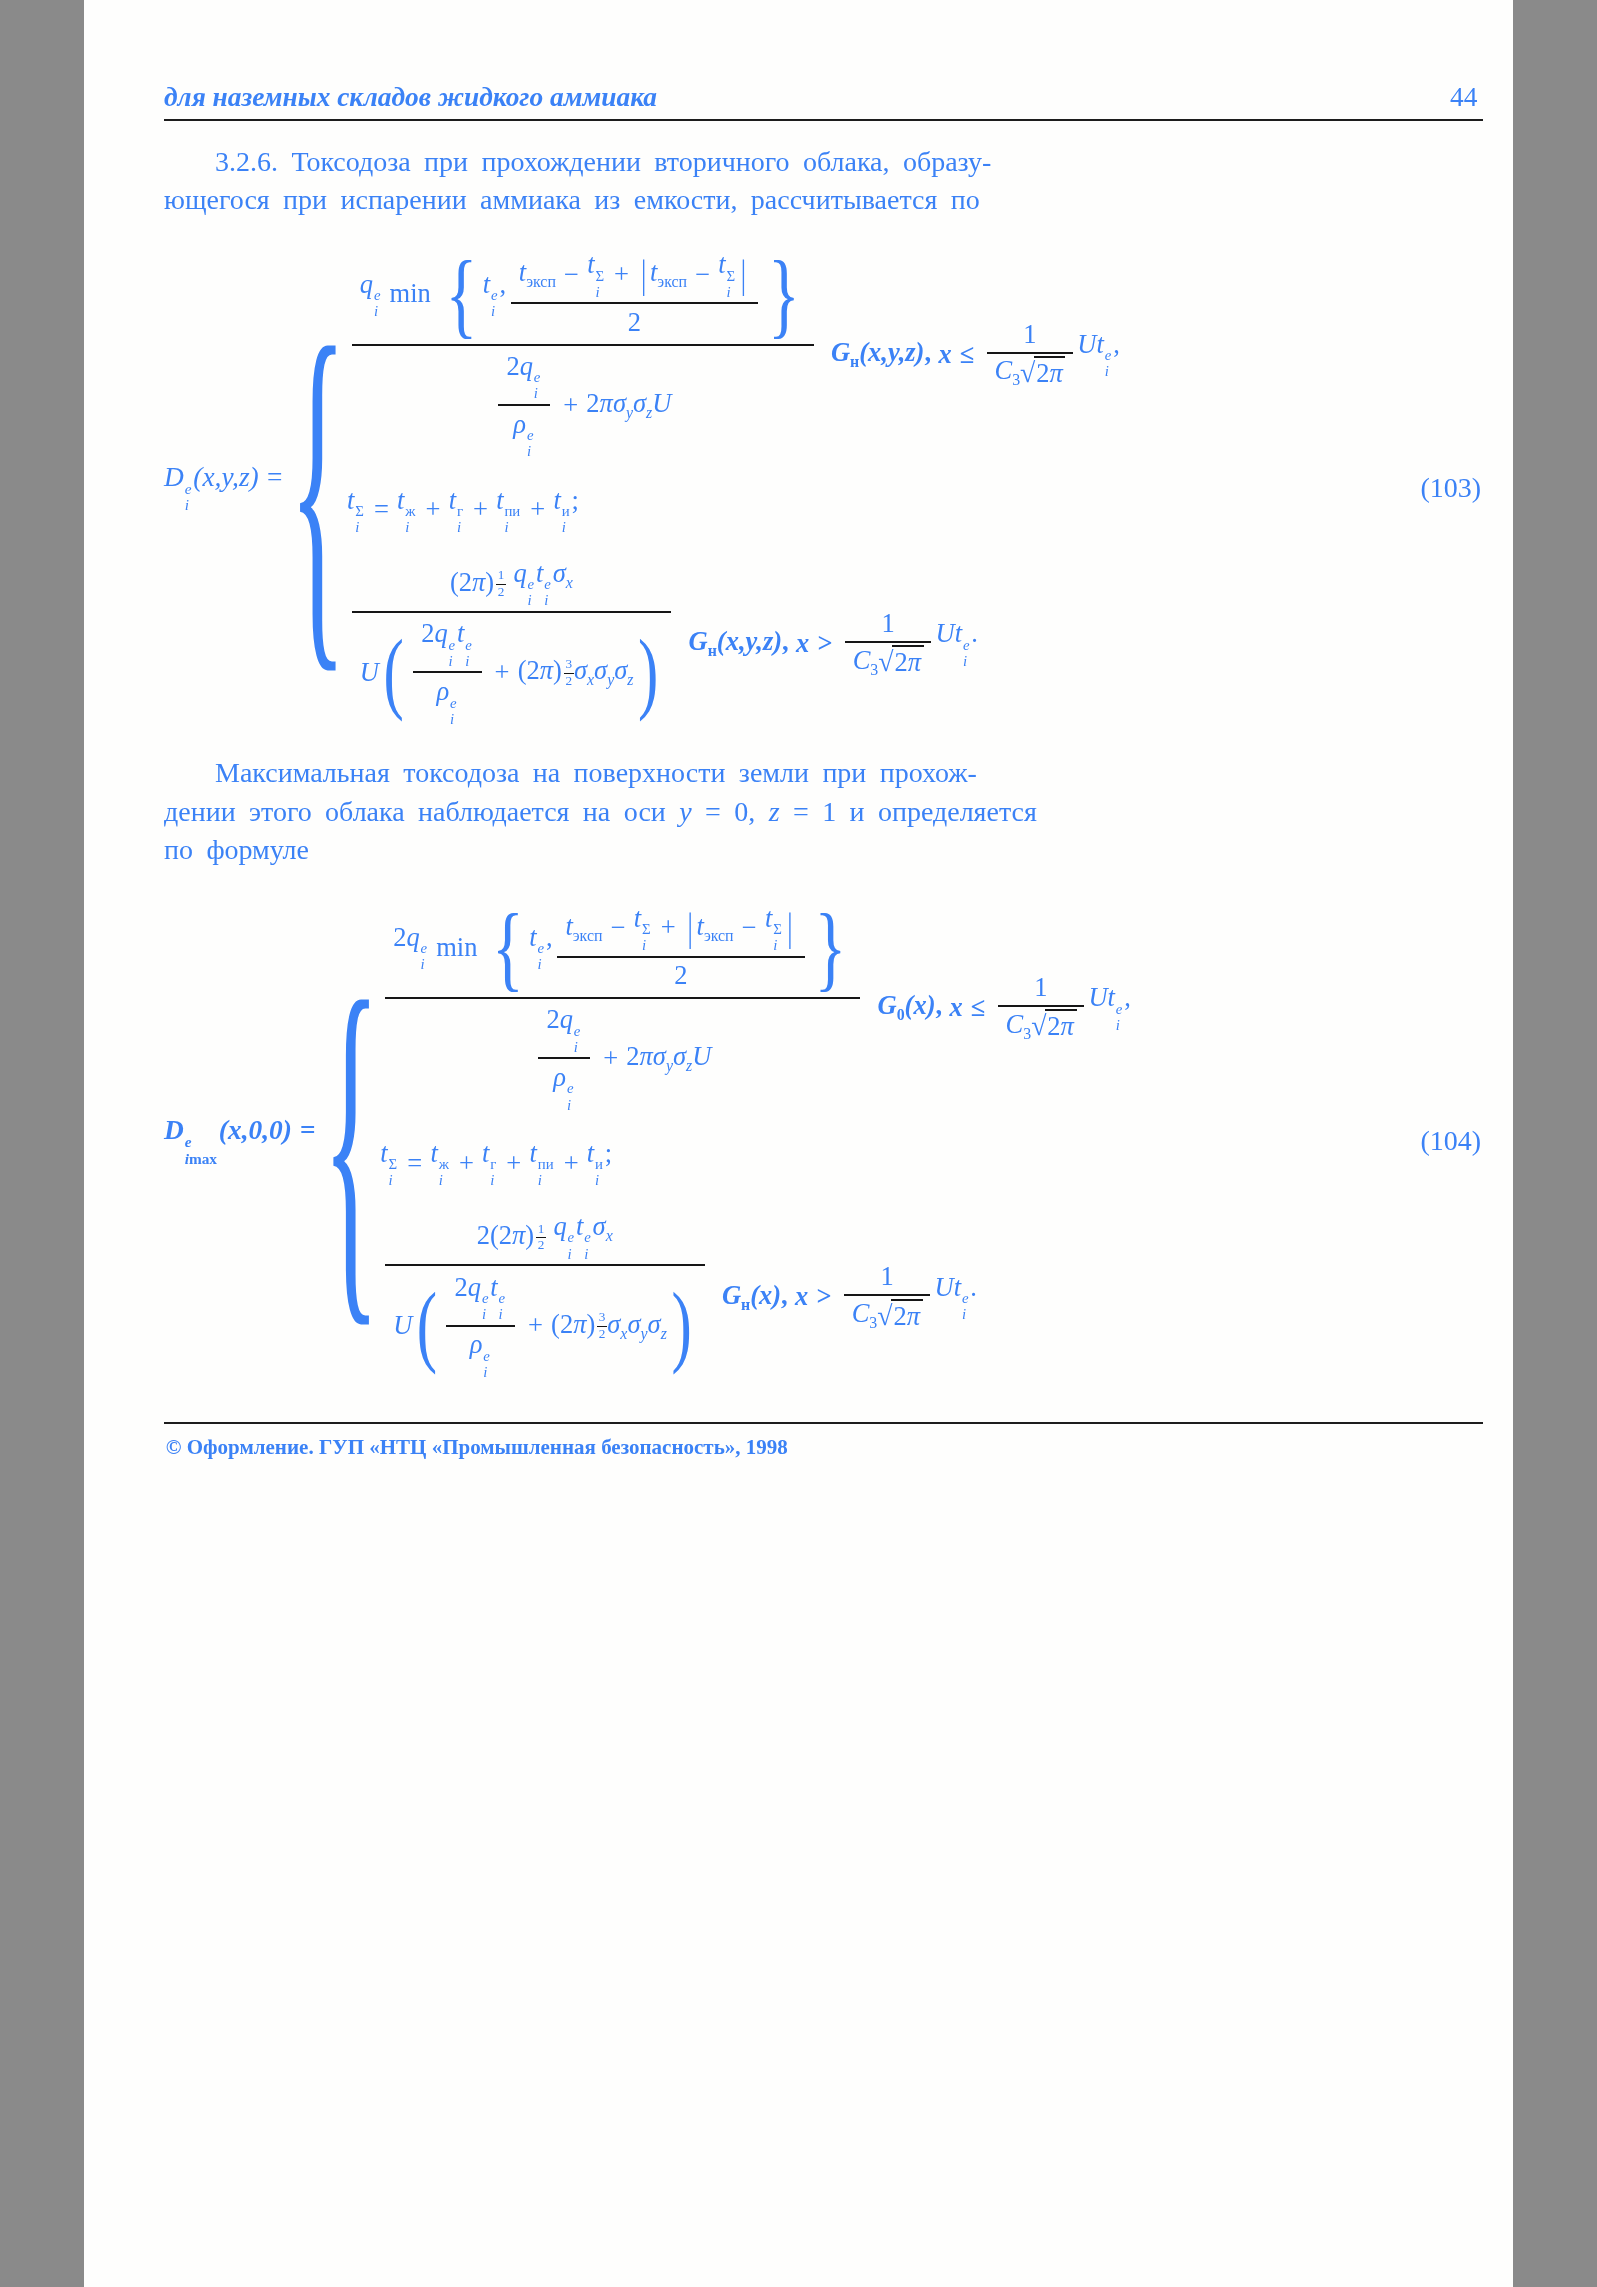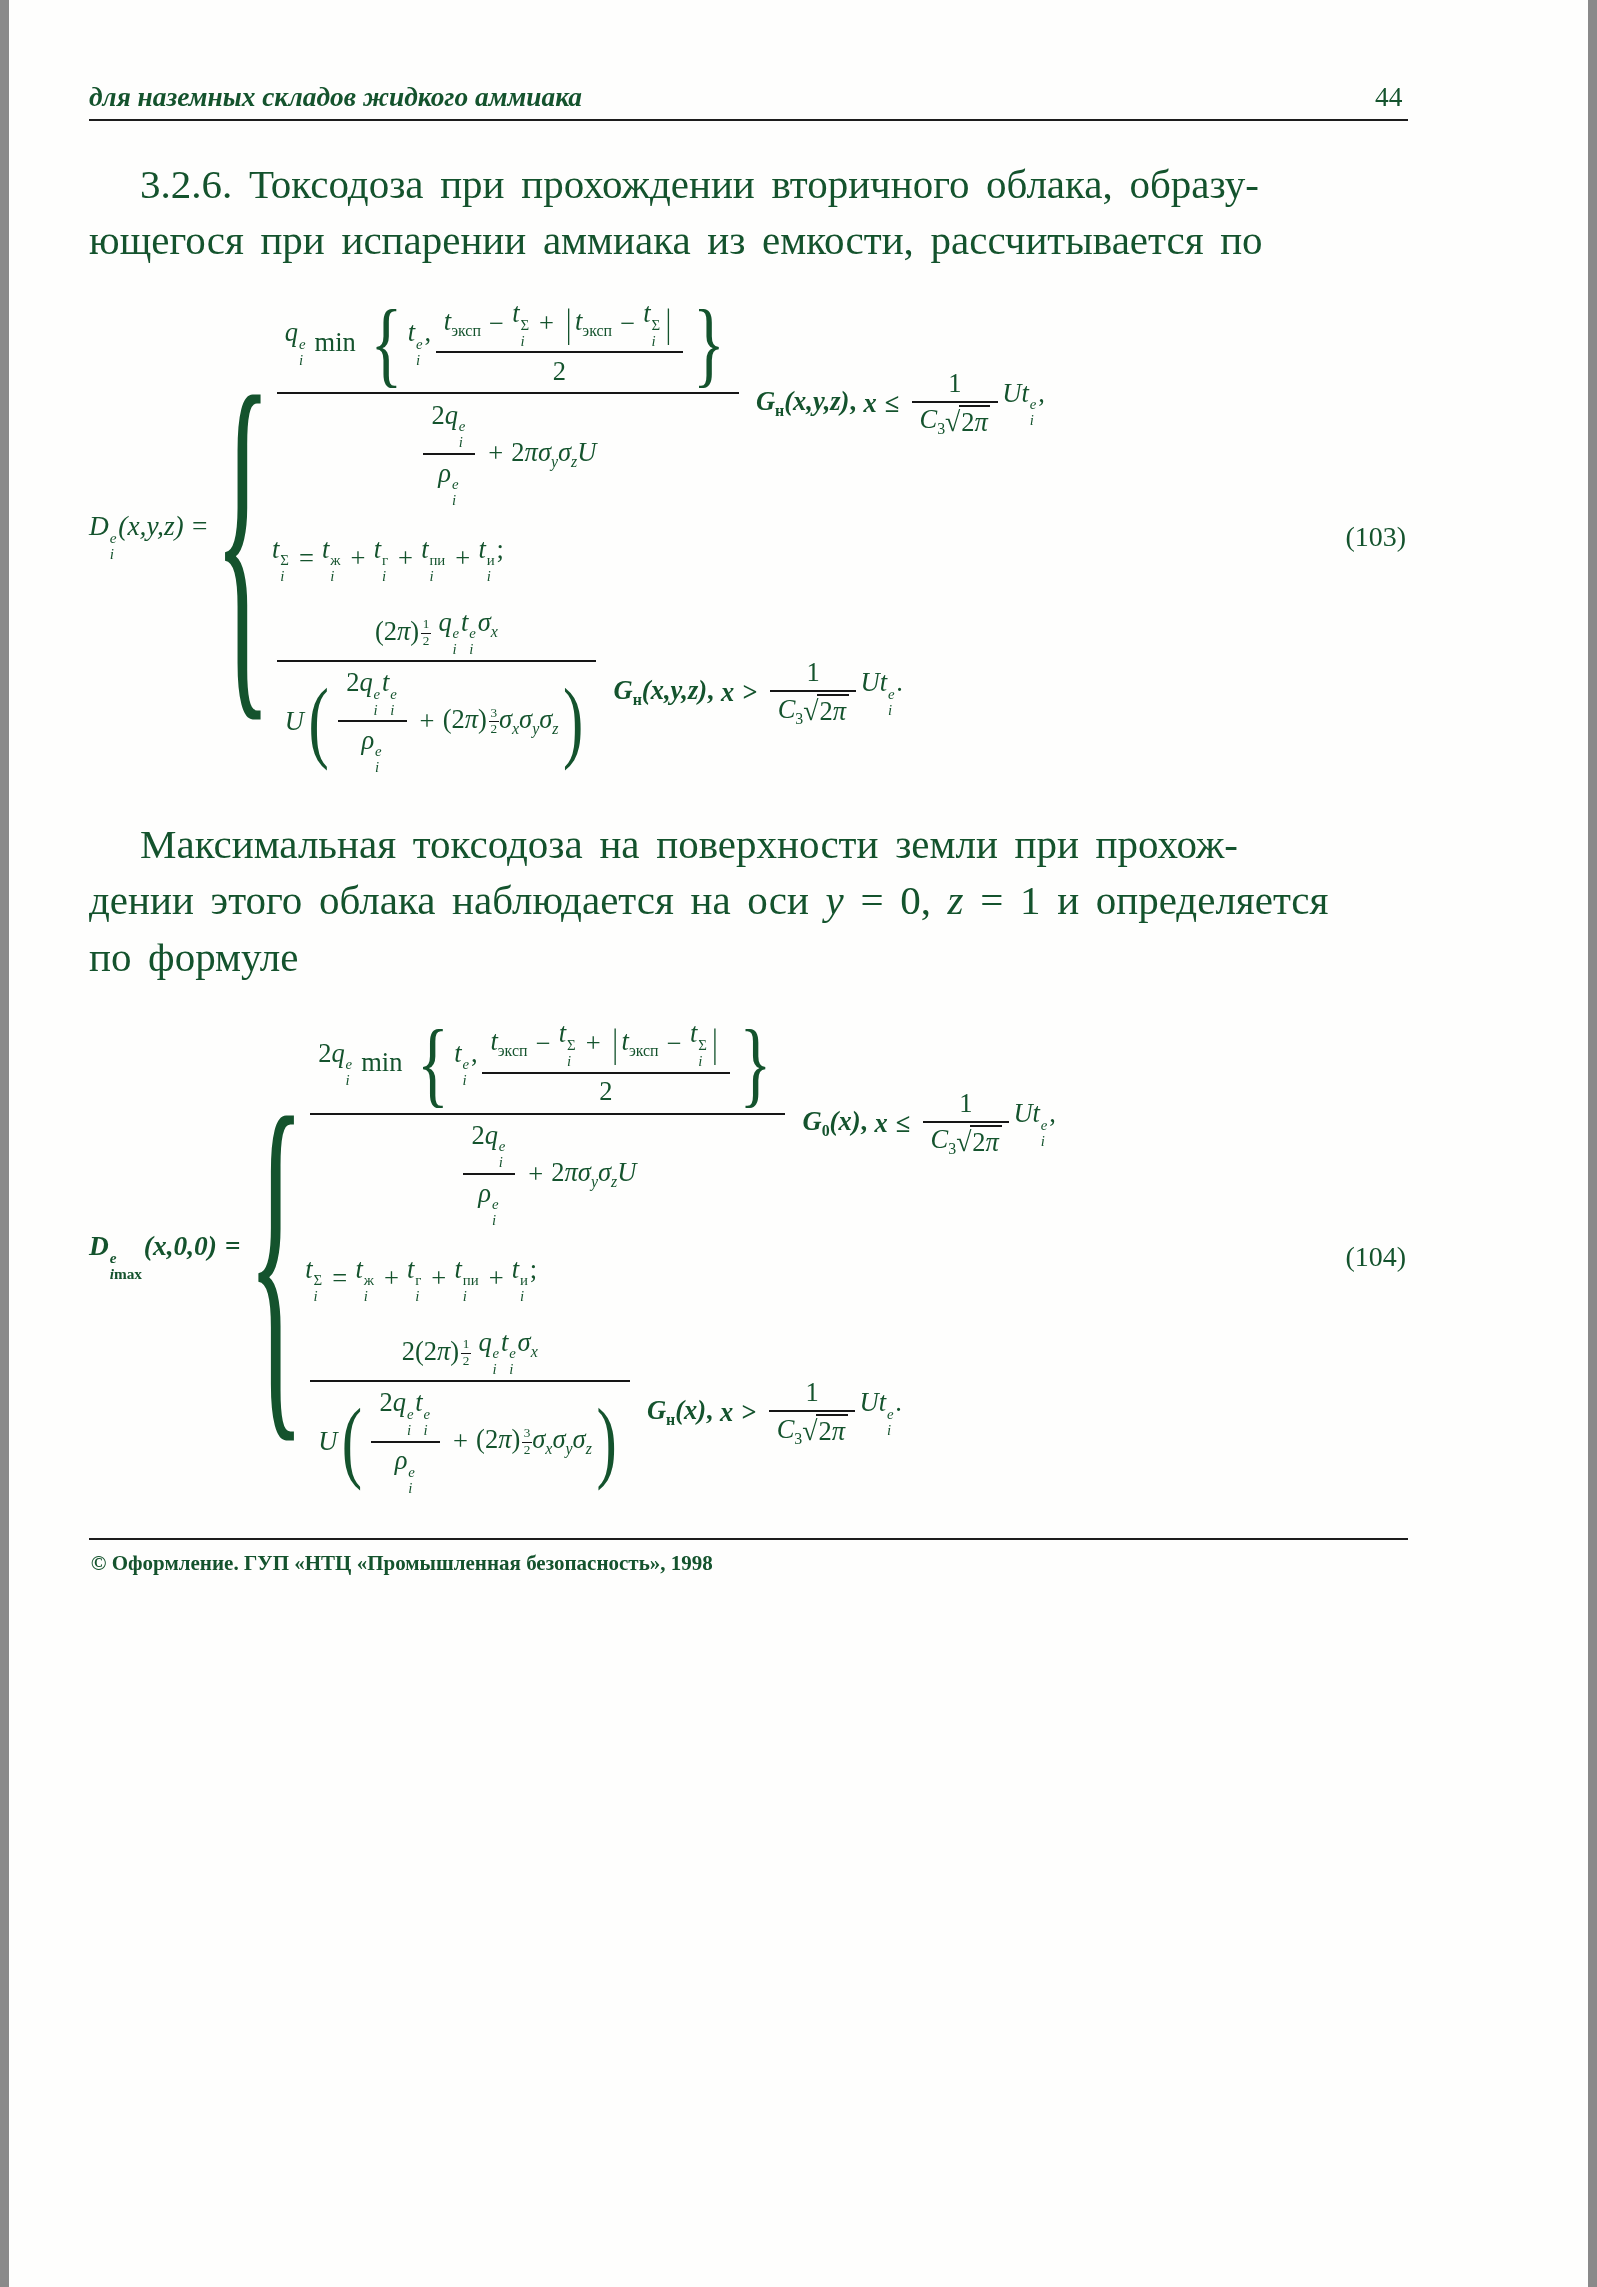--- a/index.html
+++ b/index.html
@@ -1,22 +1,22 @@
 <!DOCTYPE html>
 <html style="font-size:14.6px"><head>
 <meta charset="utf-8">
 <style>
 *{margin:0;padding:0;box-sizing:border-box}
 body{background:#8a8a8a}
-.page{width:1579px;height:2287px;margin:0 auto;background:#fefefdf5;background-color:#fefefd;position:relative;color:#14532d;font-family:"Liberation Serif",serif;overflow:hidden}
+.page{width:1429px;height:2287px;margin:0 auto;background:#fefefdf5;background-color:#fefefd;position:relative;color:#3b82f6;font-family:"Liberation Serif",serif;overflow:hidden}
 .content{position:absolute;left:80px;top:0;width:1319px}
 .hdr{display:flex;justify-content:space-between;align-items:flex-end;padding:84px 5.5px 7.3px 0;border-bottom:2.7px solid #1d1d1d}
 .hdr-title{font-style:italic;font-weight:700;font-size:27.4px;line-height:1}
 .hdr-page{font-size:27.4px;line-height:1}
-.para{font-size:41px;line-height:1.38;margin-top:35px;word-spacing:6.4px}
+.para{font-size:28px;line-height:1.38;margin-top:22px;word-spacing:6.4px}
 .para .ln{display:block;white-space:nowrap}
 .para .indent{padding-left:51px}
 .mi{font-style:italic}
 .formula{position:relative;display:flex;align-items:center;font-size:26.5px;font-style:italic}
 #f103{margin-top:24px}
 #f104{margin-top:27.4px}
 .r,.op{font-style:normal}
 sub{font-size:0.6em}
 sub.r{font-style:normal}
 .op{margin:0 8.2px}

